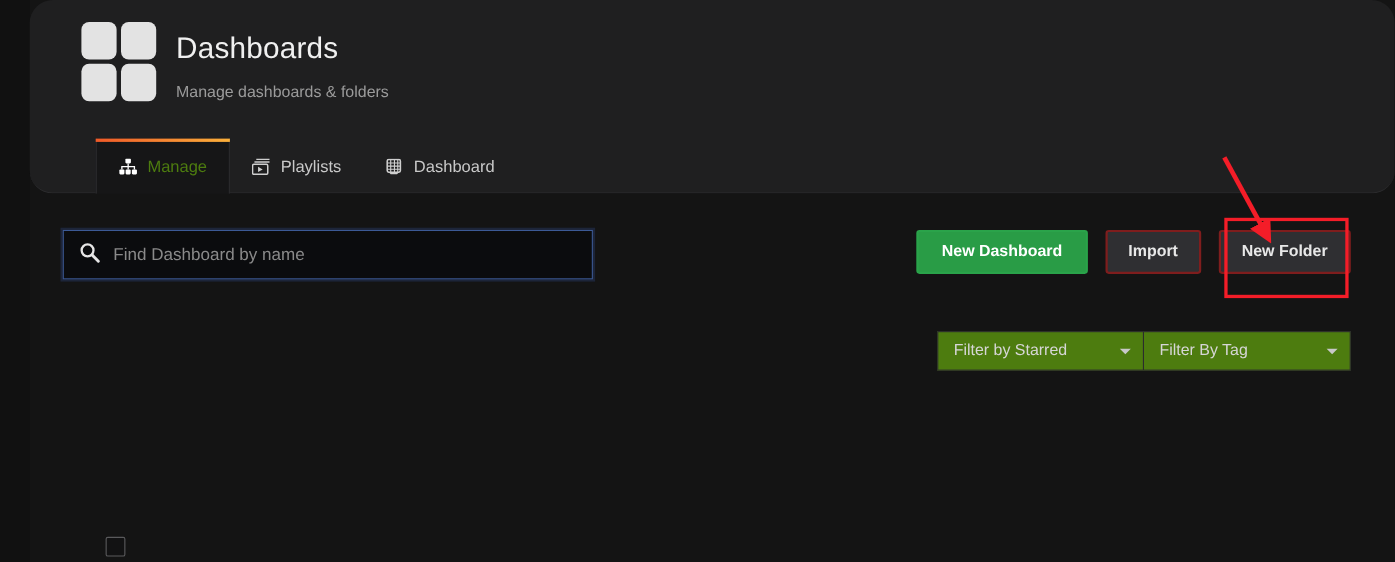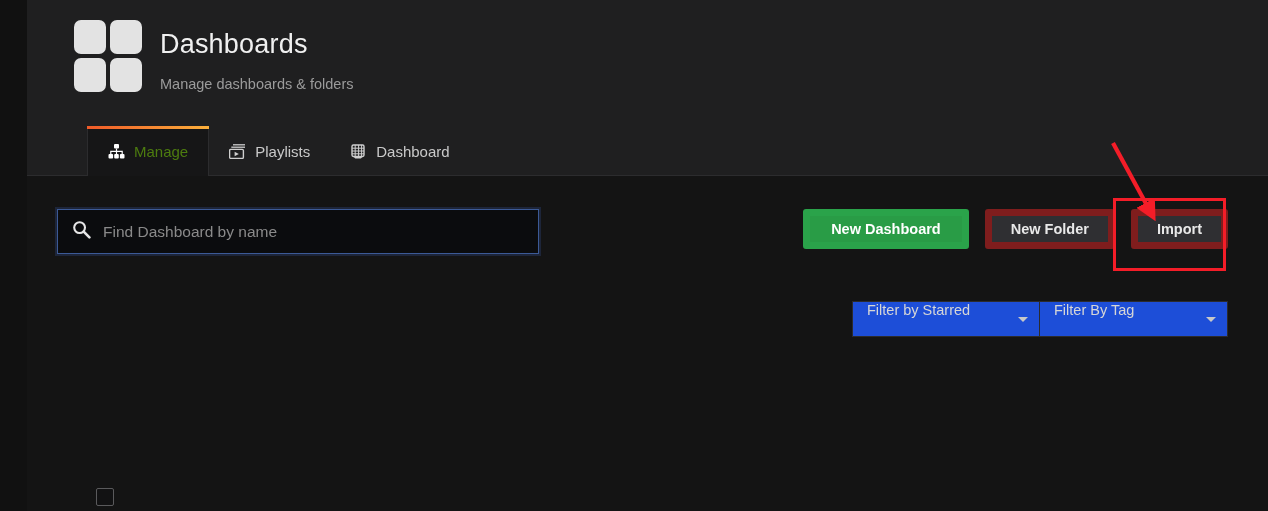--- a/index.html
+++ b/index.html
@@ -29,20 +29,21 @@
   }
 
   
   .page-header {
     position: absolute;
     left: 27px; top: 0;
     width: 1241px;
     height: 176px;
     background: #1f1f20;
     border-bottom: 1px solid #2c2c2e;
+    border-radius: 21px;
   }
 
   .header-inner {
     position: absolute;
     left: 47px; top: 18px;
     display: flex;
     align-items: flex-start;
     gap: 18px;
   }
 
@@ -164,21 +165,21 @@
   }
   .btn {
     height: 40px;
     padding: 0 19px;
     border-radius: 3px;
     font-size: 14.5px;
     font-weight: 700;
     font-family: inherit;
     color: #e8e8e8;
     background: #2f2f32;
-    border: 7px solid #7f1d1d;
+    border: 2px solid #7f1d1d;
     cursor: pointer;
     display: inline-flex;
     align-items: center;
     justify-content: center;
     white-space: nowrap;
   }
   .btn.primary {
     background: #299c46;
     border-color: #2aa34a;
     color: #ffffff;
@@ -189,24 +190,24 @@
   .filters {
     position: absolute;
     right: 40px; top: 125px;
     display: flex;
     height: 36px;
   }
   .select {
     position: relative;
     height: 36px;
     min-width: 188px;
-    background: #1d4ed8;
+    background: #4d7c0f;
     border: 1px solid #2b2b2d;
     display: flex;
-    align-items: flex-start;
+    align-items: center;
     padding: 0 30px 0 14px;
     font-size: 14.5px;
     color: #d6d6d6;
     cursor: pointer;
     white-space: nowrap;
   }
   .select + .select { border-left: none; }
   .caret {
     position: absolute;
     right: 11px; top: 50%;
@@ -317,22 +318,22 @@
         <svg width="19" height="19" viewBox="0 0 19 19">
           <circle cx="7.6" cy="7.6" r="5.4" fill="none" stroke="#e6e6e6" stroke-width="2.1"></circle>
           <path d="M11.7 11.7 L17.4 17.4" stroke="#e6e6e6" stroke-width="2.6" stroke-linecap="round"></path>
         </svg>
       </span>
       <input class="search-input" type="text" placeholder="Find Dashboard by name" style="">
     </div>
 
     <div class="actions">
       <button class="btn primary">New Dashboard</button>
+      <button class="btn">Import</button>
       <button class="btn">New Folder</button>
-      <button class="btn">Import</button>
     </div>
 
     <div class="filters">
       <div class="select">
         <span>Filter by Starred</span>
         <span class="caret"></span>
       </div>
       <div class="select">
         <span>Filter By Tag</span>
         <span class="caret"></span>

